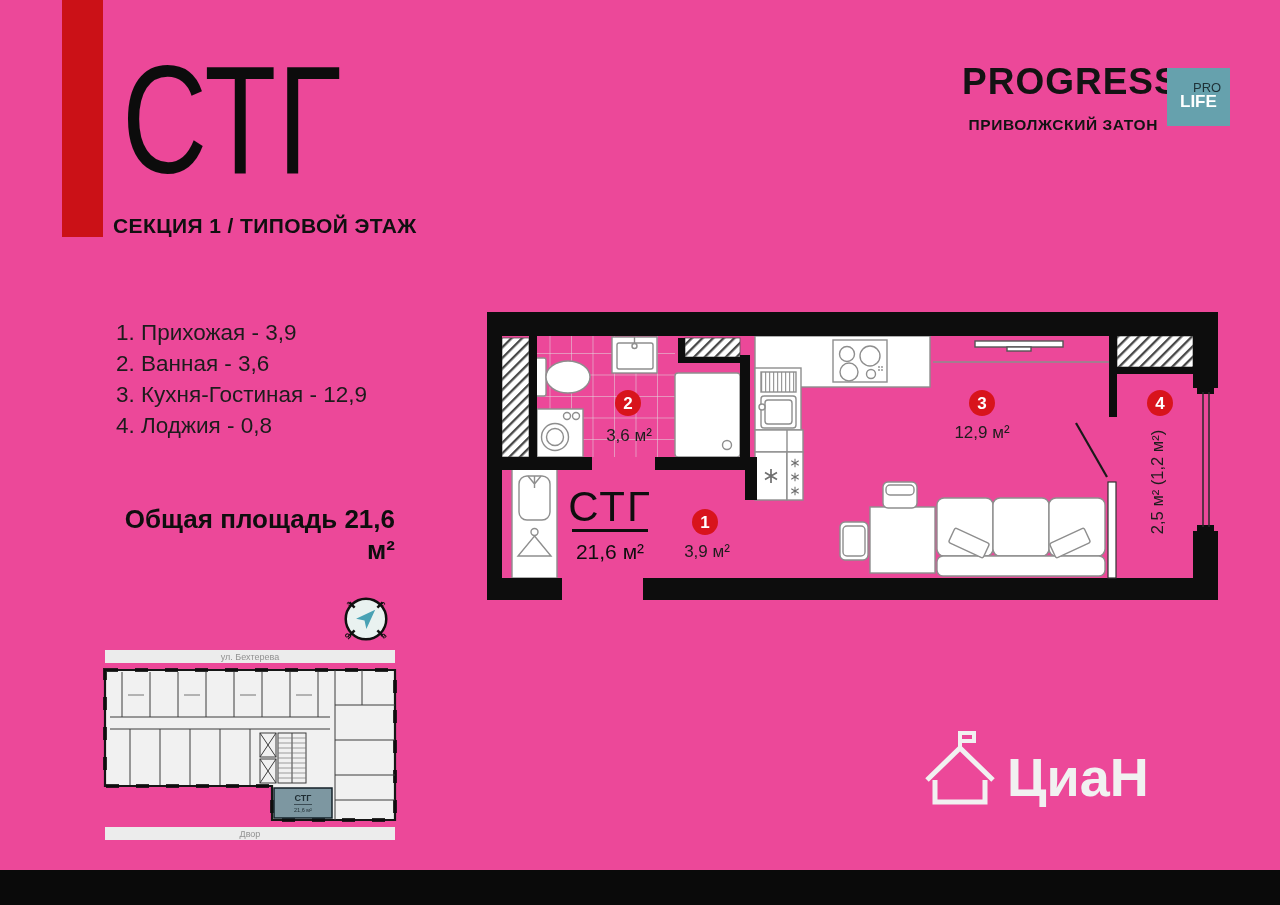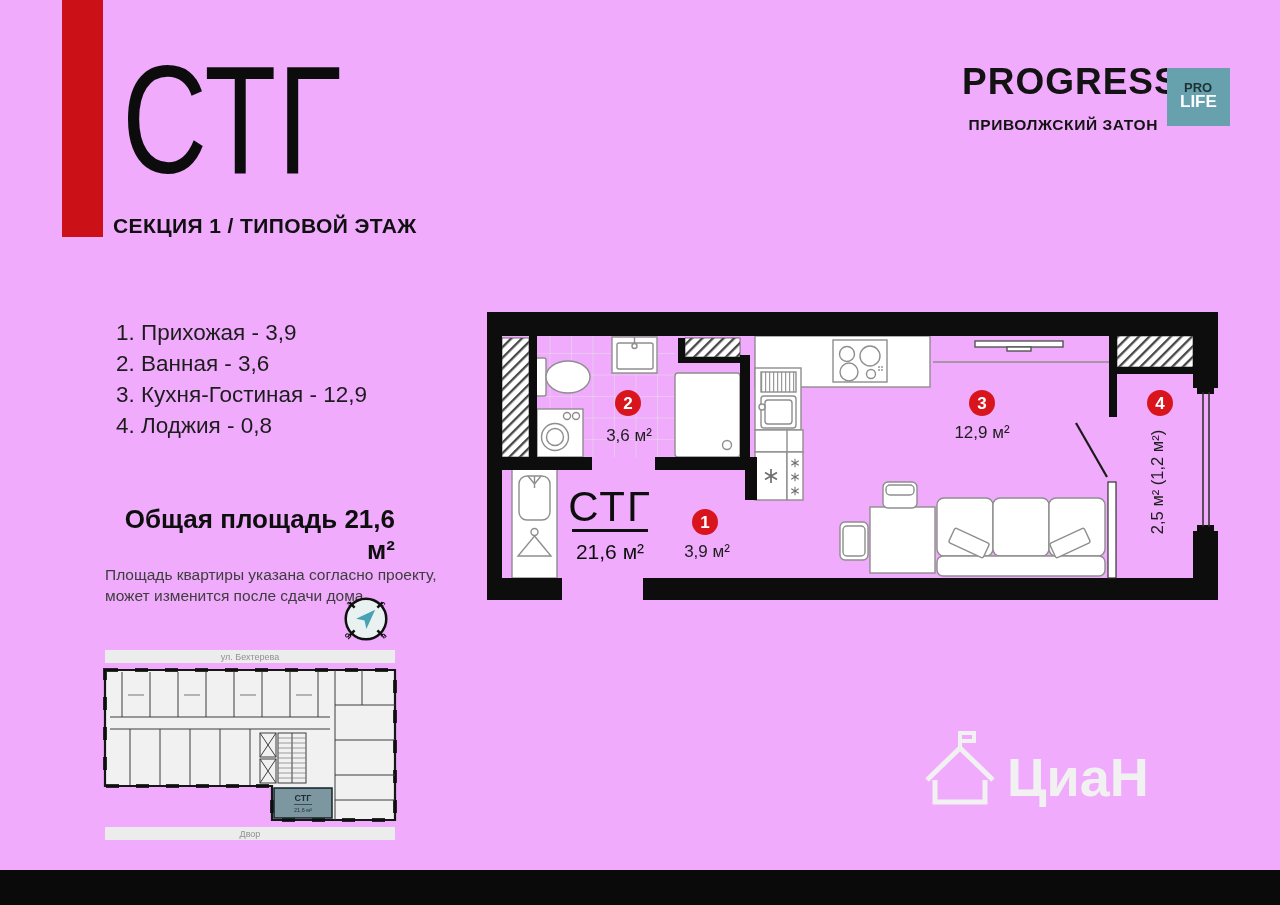--- a/index.html
+++ b/index.html
@@ -1,29 +1,29 @@
 <!DOCTYPE html>
 <html><head>
 <meta charset="utf-8">
 <style>
   html,body{margin:0;padding:0;background:#fff;}
-  .stage{position:relative;width:1280px;height:905px;background:#f0abfc;overflow:hidden;
+  .stage{position:relative;width:1280px;height:905px;background:#ec4899;overflow:hidden;
          font-family:"Liberation Sans",sans-serif;color:#111;}
   .abs{position:absolute;}
   
   .red-bar{left:62px;top:0;width:41px;height:237px;background:#cb1117;}
   .logo-big{left:122px;top:40px;font-size:118px;font-weight:500;letter-spacing:1px;color:#0c0c0c;
             transform:scaleY(1.30);transform-origin:top left;line-height:1.05;}
   .section-line{left:113px;top:214px;font-size:21px;font-weight:700;letter-spacing:.4px;color:#101010;}
   .brand{left:962px;top:62px;width:196px;text-align:right;}
   .brand-name{font-size:37px;font-weight:700;letter-spacing:1px;color:#131313;line-height:40px;}
   .brand-project{font-size:15.5px;font-weight:700;letter-spacing:.6px;color:#131313;margin-top:14px;}
   .badge{left:1167px;top:68px;width:63px;height:58px;background:#66a1ad;
          padding:0;box-sizing:border-box;}
-  .badge .b1{position:absolute;left:17px;top:13px;font-size:13px;font-weight:700;color:#1e3137;line-height:14px;}
+  .badge .b1{position:absolute;left:26px;top:13px;font-size:13px;font-weight:400;color:#1e3137;line-height:14px;}
   .badge .b2{position:absolute;left:13px;top:27px;font-size:17px;font-weight:700;color:#ffffff;line-height:14px;}
   
   .room-list{left:116px;top:317px;font-size:22.5px;line-height:31px;color:#1c1c1c;}
   .total{left:110px;top:504px;width:285px;text-align:right;font-size:26px;font-weight:700;color:#0e0e0e;}
   .disclaimer{left:105px;top:564px;font-size:15.5px;line-height:21px;color:#3d3d3d;}
   .bottom-bar{left:0;top:870px;width:1280px;height:35px;background:#0a0a0a;}
   .watermark{left:915px;top:722px;}
 </style>
 </head>
 <body>
@@ -45,24 +45,20 @@
 
   <div class="abs room-list">
     <div>1. Прихожая - 3,9</div>
     <div>2. Ванная - 3,6</div>
     <div>3. Кухня-Гостиная - 12,9</div>
     <div>4. Лоджия - 0,8</div>
   </div>
 
   <div class="abs total">Общая площадь 21,6 м²</div>
 
-  <div class="abs disclaimer">
-    <div>Площадь квартиры указана согласно проекту,</div>
-    <div>может изменится после сдачи дома</div>
-  </div>
 
   <svg class="abs" style="left:340px;top:593px;" width="52" height="52" viewBox="0 0 50 50">
     <circle cx="25" cy="25" r="19.5" fill="#e9f2f0" stroke="#101010" stroke-width="2.4"></circle>
     <g fill="#101010">
       <rect x="23.8" y="2.5" width="2.4" height="7" transform="rotate(45 25 25)"></rect>
       <rect x="23.8" y="2.5" width="2.4" height="7" transform="rotate(135 25 25)"></rect>
       <rect x="23.8" y="2.5" width="2.4" height="7" transform="rotate(225 25 25)"></rect>
       <rect x="23.8" y="2.5" width="2.4" height="7" transform="rotate(315 25 25)"></rect>
     </g>
     <polygon points="25,12.5 32,31.5 25,27 18,31.5" fill="#49a2b4" transform="rotate(45 25 25)"></polygon>

